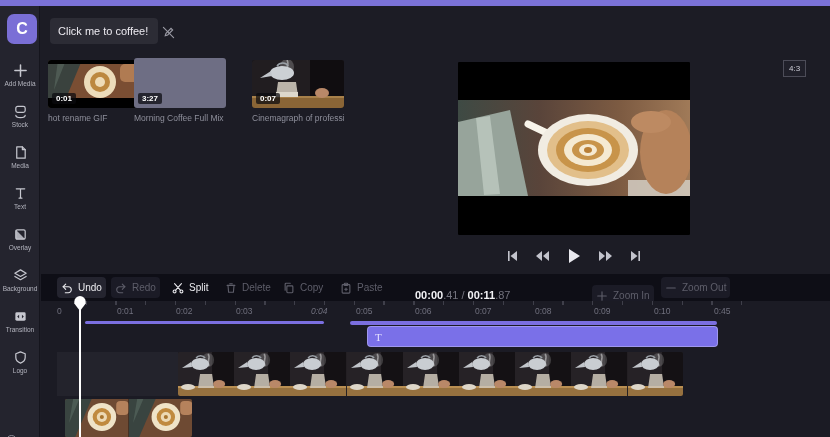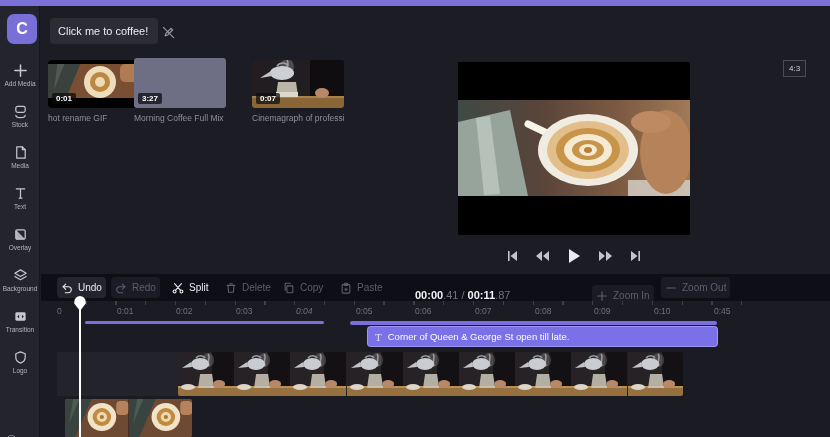--- a/index.html
+++ b/index.html
@@ -351,36 +351,35 @@
     </button>
   </div>
 
   <div class="timeline">
     <div class="ruler">
       <div class="ruler-ticks"></div>
       <span class="ruler-label" style="left:16px;">0</span>
       <span class="ruler-label" style="left:76px;">0:01</span>
       <span class="ruler-label" style="left:135px;text-align:right;">0:02</span>
       <span class="ruler-label" style="left:195px;">0:03</span>
-      <span class="ruler-label" style="left:255px;font-style:italic;">0:04</span>
+      <span class="ruler-label" style="left:270px;font-style:italic;">0:04</span>
       <span class="ruler-label" style="left:315px;">0:05</span>
       <span class="ruler-label" style="left:374px;">0:06</span>
       <span class="ruler-label" style="left:434px;">0:07</span>
       <span class="ruler-label" style="left:494px;">0:08</span>
       <span class="ruler-label" style="left:553px;">0:09</span>
       <span class="ruler-label" style="left:613px;">0:10</span>
       <span class="ruler-label" style="left:673px;">0:45</span>
     </div>
 
     <div class="clip-line" style="left:44px; width:239px;"></div>
     <div class="clip-line" style="left:309px; width:367px; height:3.5px;"></div>
 
     <div class="text-clip">
       <span class="tglyph">T</span>
-      <span>Corner of Queen &amp; George St open till late.</span>
     </div>
 
     <div class="gap-strip"></div>
     <div class="clip clip-video">
       <svg class="frame" style="width:56.2px">
           <use href="#sym-kettle"></use>
         </svg>
       <svg class="frame" style="width:56.2px">
           <use href="#sym-kettle"></use>
         </svg>

